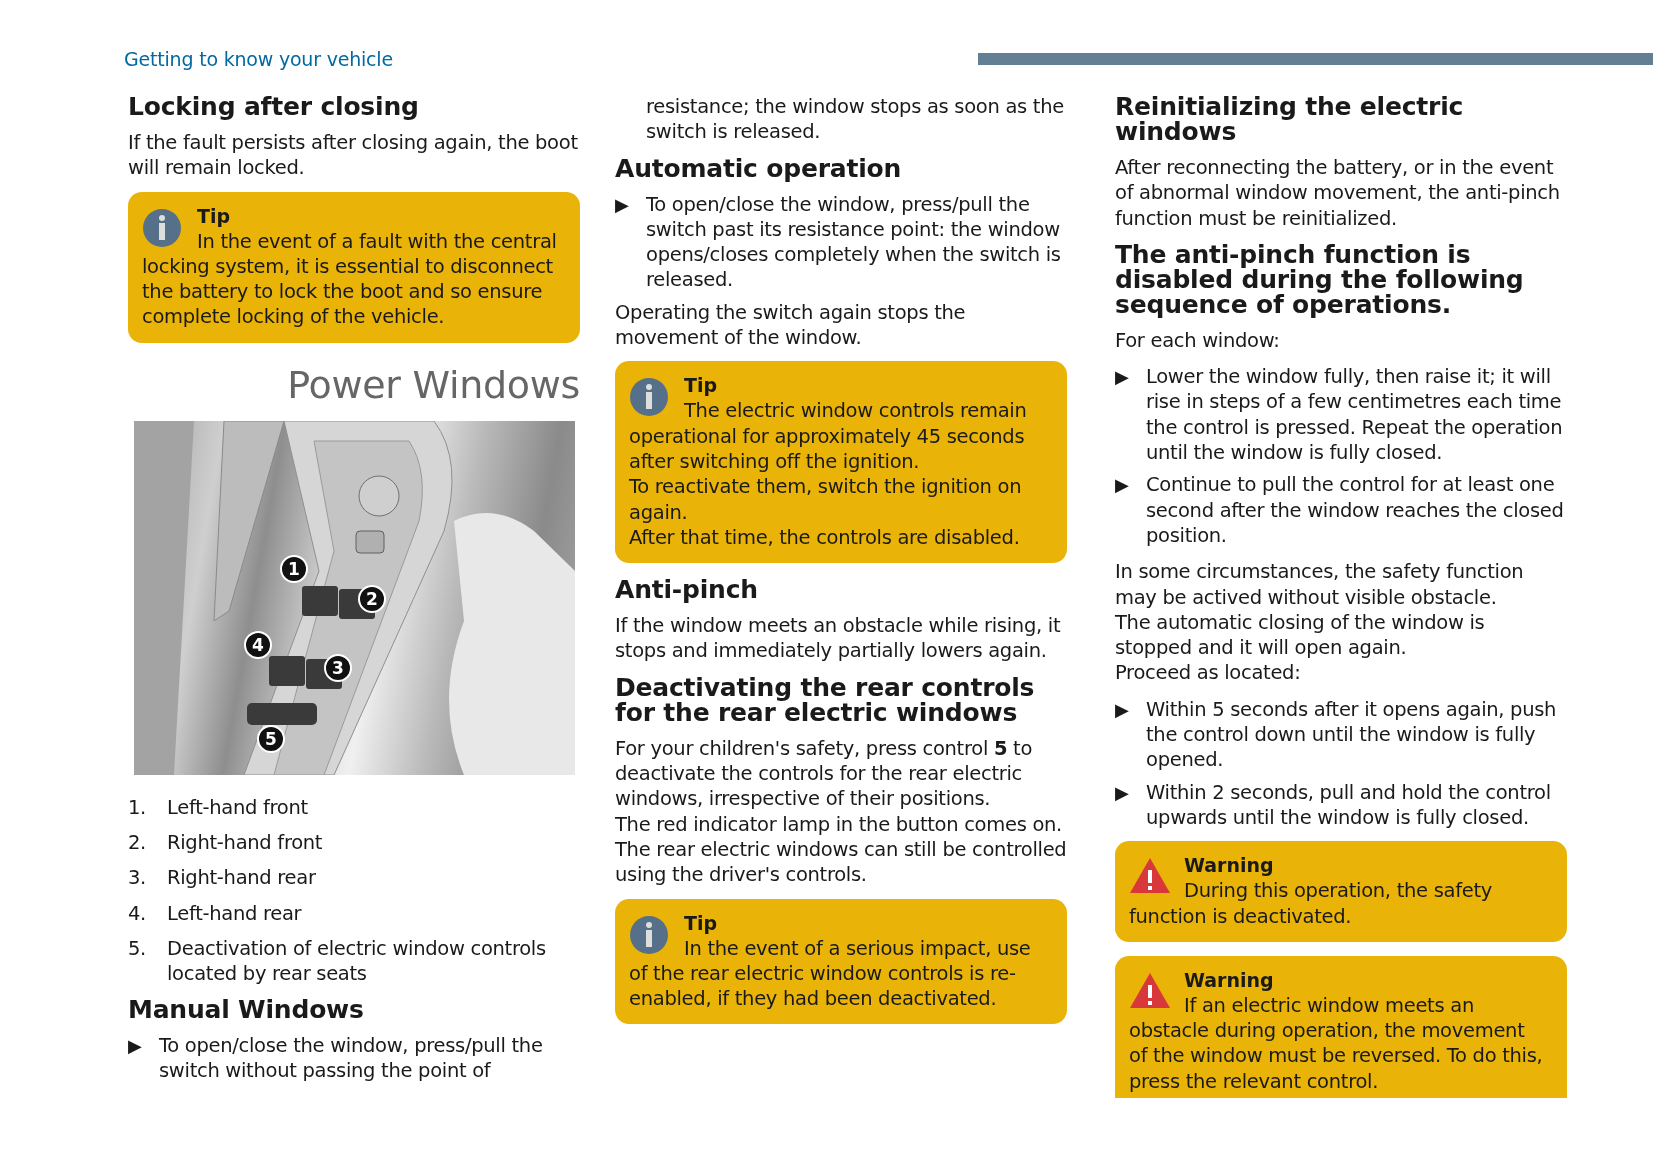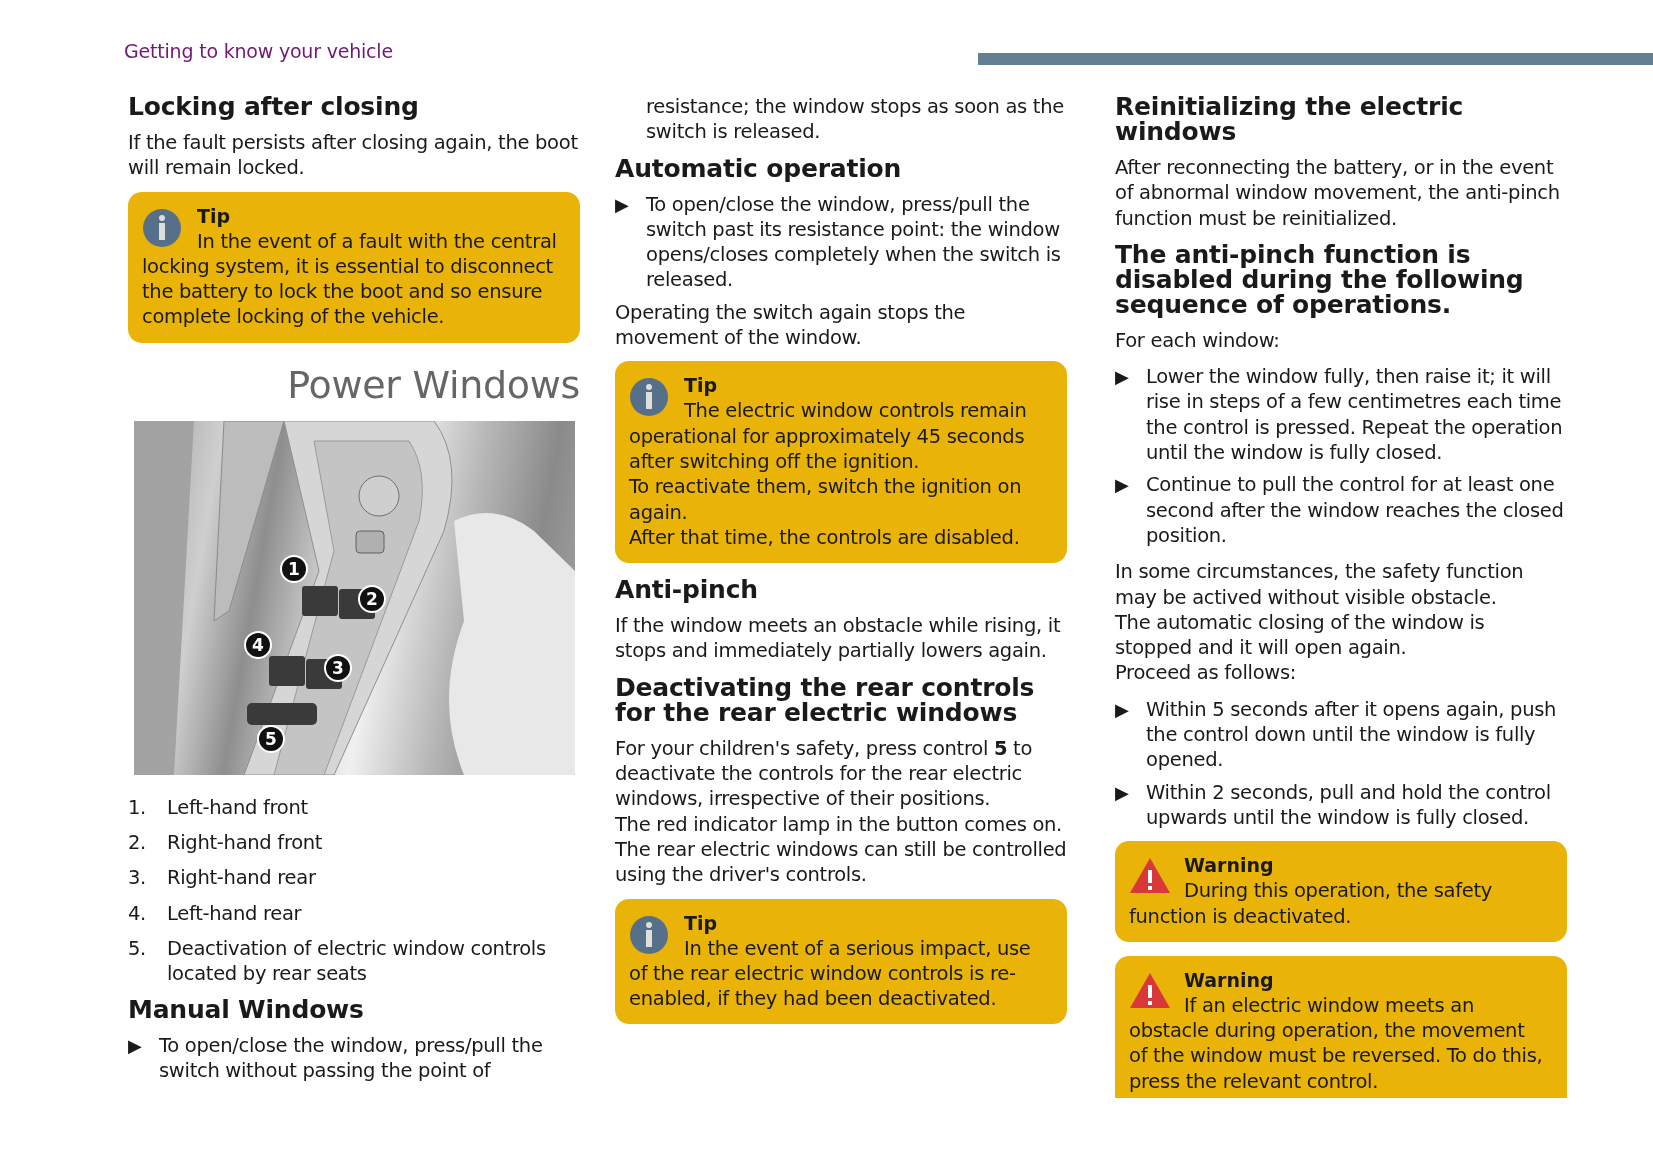--- a/index.html
+++ b/index.html
@@ -1,19 +1,19 @@
 <!DOCTYPE html>
 <html><head>
 <meta charset="utf-8">
 <style>
   * { box-sizing: border-box; margin: 0; padding: 0; }
   html, body { width: 1653px; height: 1165px; background: #ffffff; overflow: hidden; }
   body { position: relative; font-family: "DejaVu Sans", "Liberation Sans", sans-serif; color: #1a1a1a; }
 
-  .running-header { position: absolute; left: 124px; top: 40px; font-size: 19px; color: #701a75; letter-spacing: -0.2px; }
+  .running-header { position: absolute; left: 124px; top: 48px; font-size: 19px; color: #0369a1; letter-spacing: -0.2px; }
   .header-bar { position: absolute; left: 978px; top: 53px; width: 675px; height: 12px; background: #627f93; }
   .page-number { position: absolute; left: 55px; top: 1180px; font-size: 18px; font-weight: bold; color: #7a7a7a; }
 
   .col { position: absolute; top: 94px; }
   .col-1 { left: 128px; width: 452px; }
   .col-2 { left: 615px; width: 452px; }
   .col-3 { left: 1115px; width: 452px; }
 
   .h-bold { font-size: 25px; font-weight: bold; line-height: 25px; margin-bottom: 11px; letter-spacing: -0.2px; }
   .p { font-size: 19.5px; line-height: 25.3px; margin-bottom: 11px; letter-spacing: -0.3px; }
@@ -177,21 +177,21 @@
     <span class="arrow">▶</span>
     <span class="txt">Lower the window fully, then raise it; it will rise in steps of a few centimetres each time the control is pressed. Repeat the operation until the window is fully closed.</span>
   </div>
   <div class="bullet" style="margin-bottom:11px">
     <span class="arrow">▶</span>
     <span class="txt">Continue to pull the control for at least one second after the window reaches the closed position.</span>
   </div>
 
   <div class="p" style="margin-bottom:0">In some circumstances, the safety function may be actived without visible obstacle.</div>
   <div class="p" style="margin-bottom:0">The automatic closing of the window is stopped and it will open again.</div>
-  <div class="p">Proceed as follows:</div>
+  <div class="p">Proceed as located:</div>
 
   <div class="bullet">
     <span class="arrow">▶</span>
     <span class="txt">Within 5 seconds after it opens again, push the control down until the window is fully opened.</span>
   </div>
   <div class="bullet" style="margin-bottom:11px">
     <span class="arrow">▶</span>
     <span class="txt">Within 2 seconds, pull and hold the control upwards until the window is fully closed.</span>
   </div>
 

